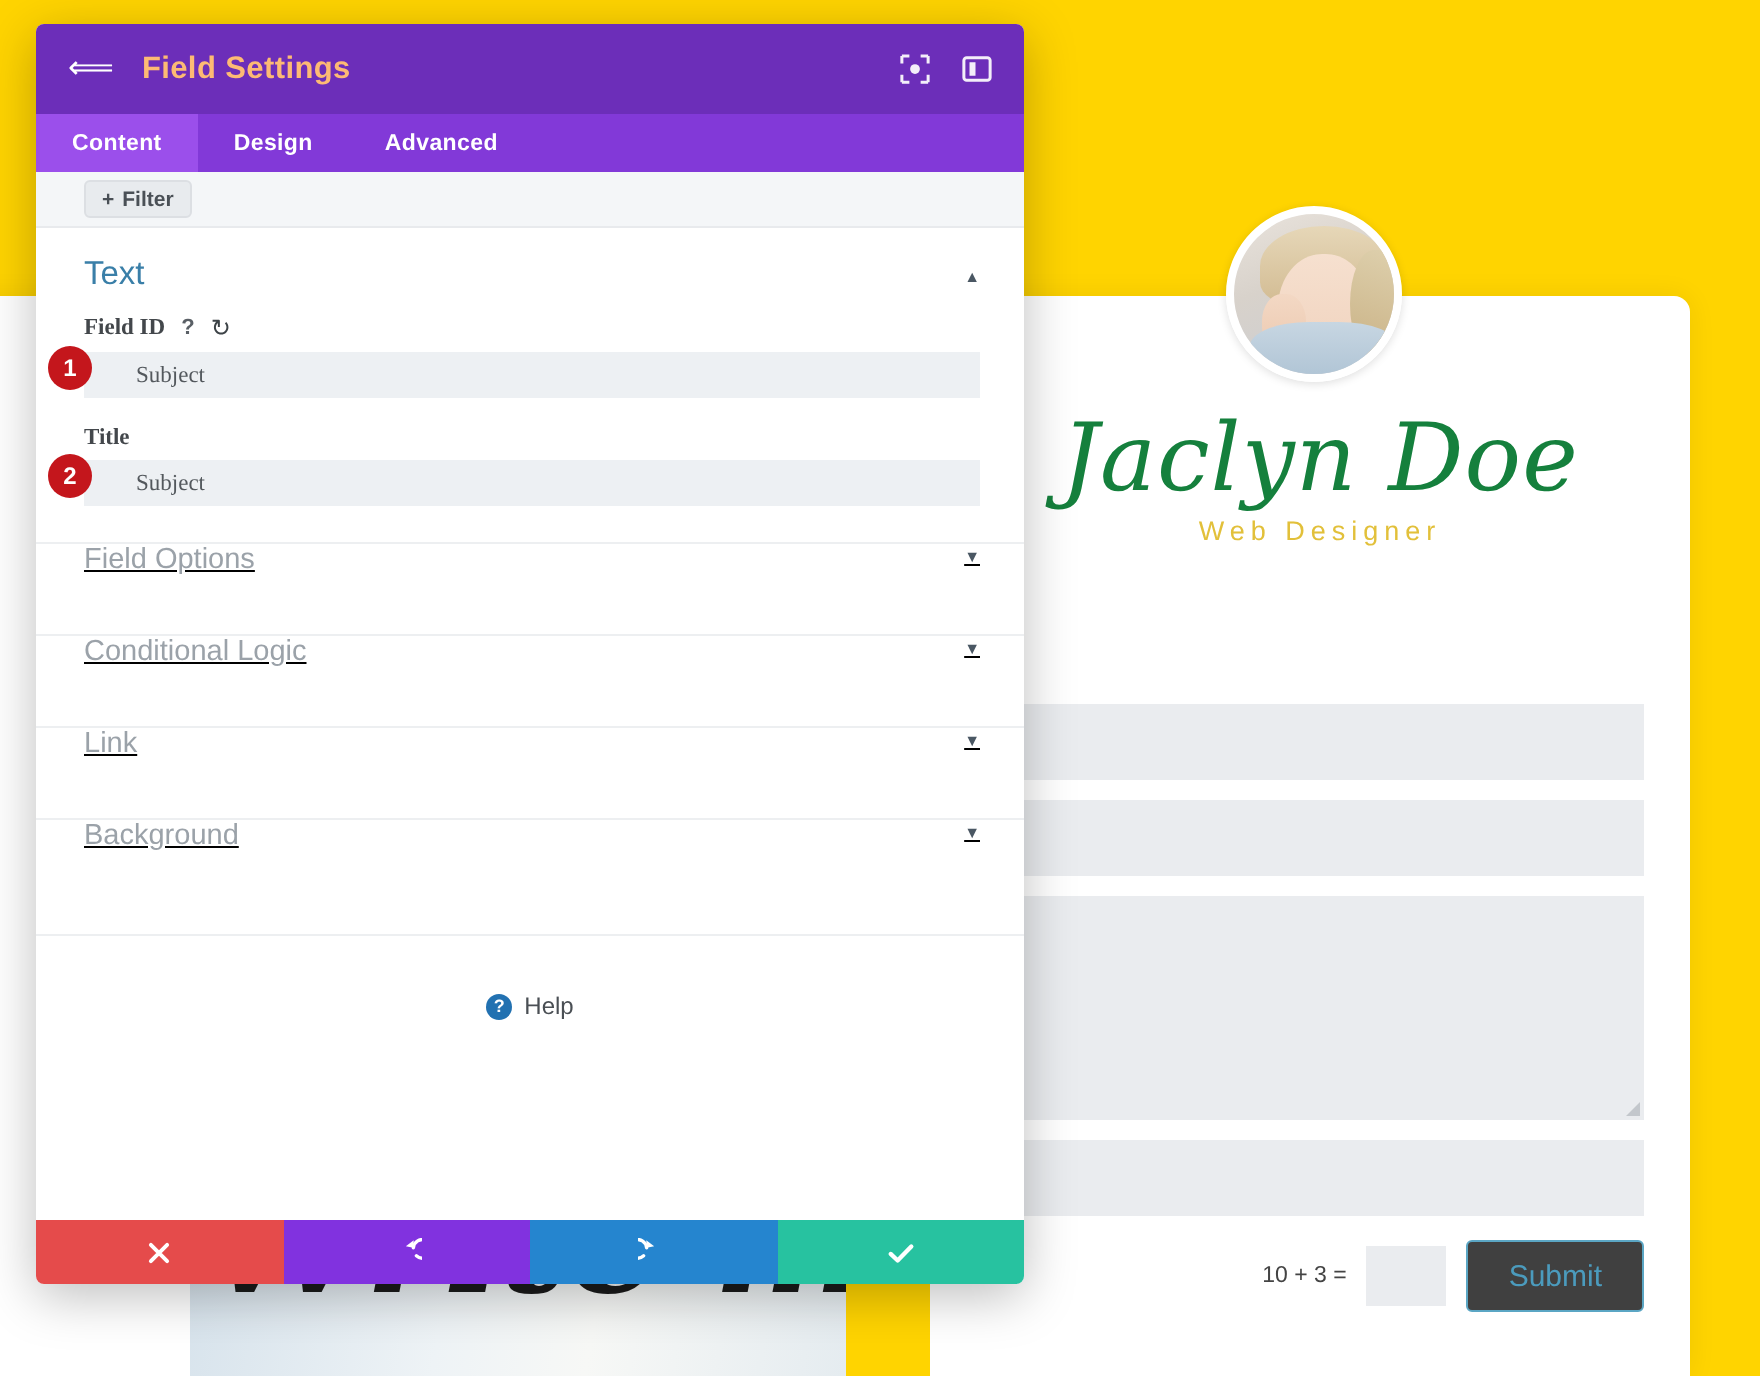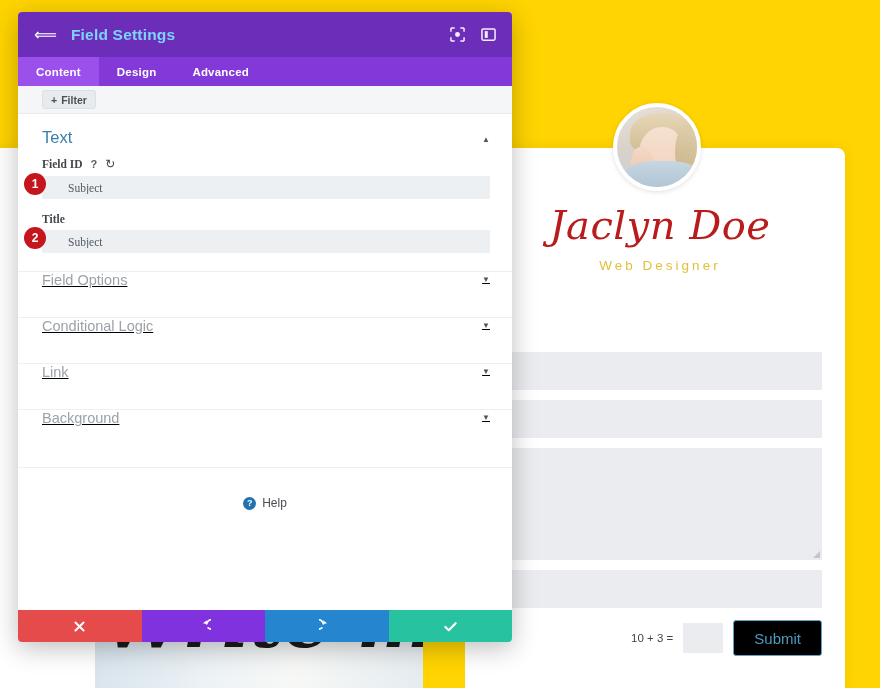--- a/index.html
+++ b/index.html
@@ -57,21 +57,21 @@
   }
   #avatar .hand {
     position: absolute; left: 14px; top: 40px; width: 22px; height: 30px;
     border-radius: 45%;
     background: linear-gradient(180deg,#f3d8c4 0%,#ecc9b0 100%);
   }
 
   #site-name {
     position: absolute; left: 510px; top: 202px; width: 300px;
     text-align: center; font-family: "DejaVu Serif", serif;
-    font-size: 40px; font-style: italic; color: #b91c1c; letter-spacing: .5px;
+    font-size: 47px; font-style: italic; color: #15803d; letter-spacing: .5px;
   }
   #site-role {
     position: absolute; left: 510px; top: 258px; width: 300px;
     text-align: center; font-size: 13.5px; letter-spacing: 3px;
     color: #E2C03A; font-weight: 500;
   }
 
   .site-field {
     position: absolute; background: #EAECEF; border: none;
   }
@@ -90,21 +90,21 @@
     border-left: 7px solid transparent; border-bottom: 7px solid #c3c7cc;
   }
 
   #captcha-row {
     position: absolute; right: 58px; top: 620px; display: flex;
     align-items: center; gap: 10px;
   }
   #captcha-label { font-size: 11.5px; color: #444; }
   #captcha-input { width: 40px; height: 30px; background: #EAECEF; }
   #submit-btn {
-    height: 36px; padding: 0 20px; background: #000000;
+    height: 36px; padding: 0 20px; background: #404040;
     border: 1px solid #5BA6C4; color: #4B9BBD;
     font-size: 15px; border-radius: 3px; cursor: pointer;
     font-family: "Liberation Sans", sans-serif;
   }
 
   #script-text {
     position: absolute; left: 95px; top: 610px; width: 370px; height: 78px;
     overflow: hidden;
   }
   #script-text .photo {
@@ -127,21 +127,21 @@
     background: #fff; border-radius: 4px; overflow: hidden;
     box-shadow: 0 6px 26px rgba(0,0,0,.26);
     display: flex; flex-direction: column;
   }
 
   #modal-header {
     height: 45px; background: #6C2EB9; display: flex; align-items: center;
     padding: 0 16px; flex: none;
   }
   #back-icon { color:#fff; font-size:16px; margin-right:14px; line-height:1; cursor:pointer; }
-  #modal-title { color:#7dd3fc; font-size:15.5px; font-weight:bold; letter-spacing:.2px; }
+  #modal-title { color:#fdba74; font-size:15.5px; font-weight:bold; letter-spacing:.2px; }
   #header-icons { margin-left:auto; display:flex; align-items:center; gap:16px; }
   .hdr-ico { width:15px; height:15px; opacity:.92; cursor:pointer; display:block; }
 
   #modal-tabs {
     height: 29px; background: #8239D8; display: flex; flex: none;
   }
   .tab {
     padding: 12px 18px; display:flex; align-items:center;
     color:#fff; font-size:11.5px; font-weight:bold; cursor:pointer;
     letter-spacing:.2px;

